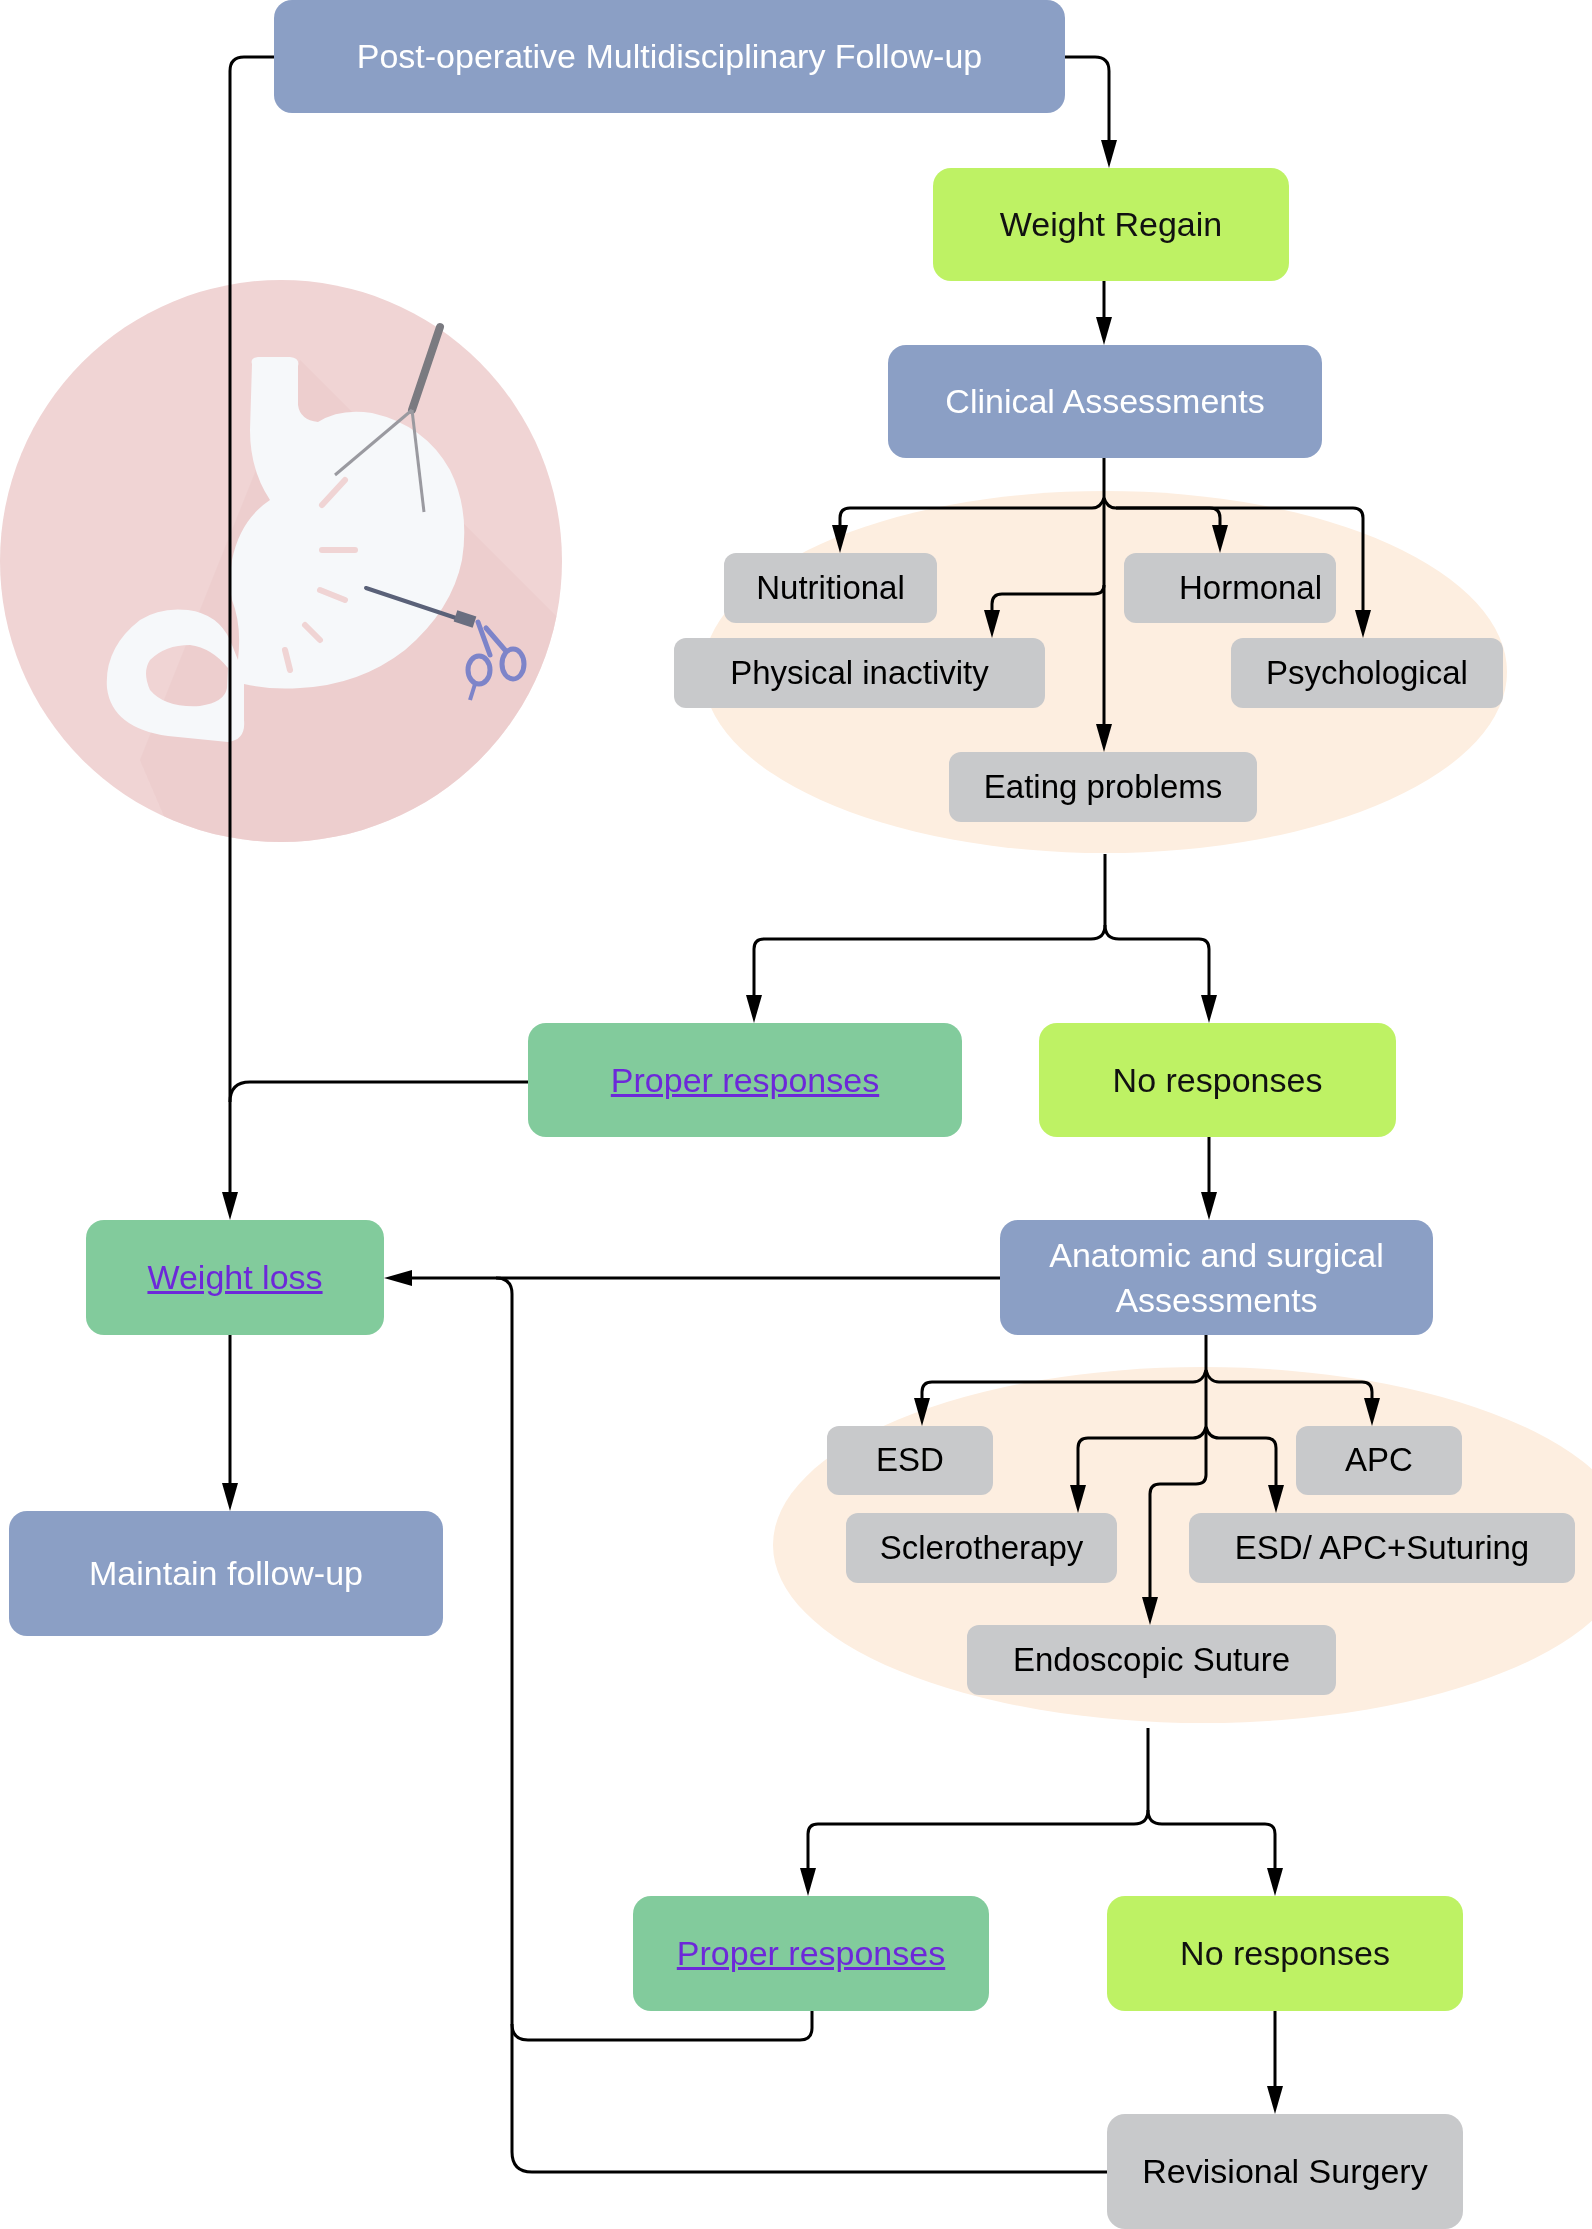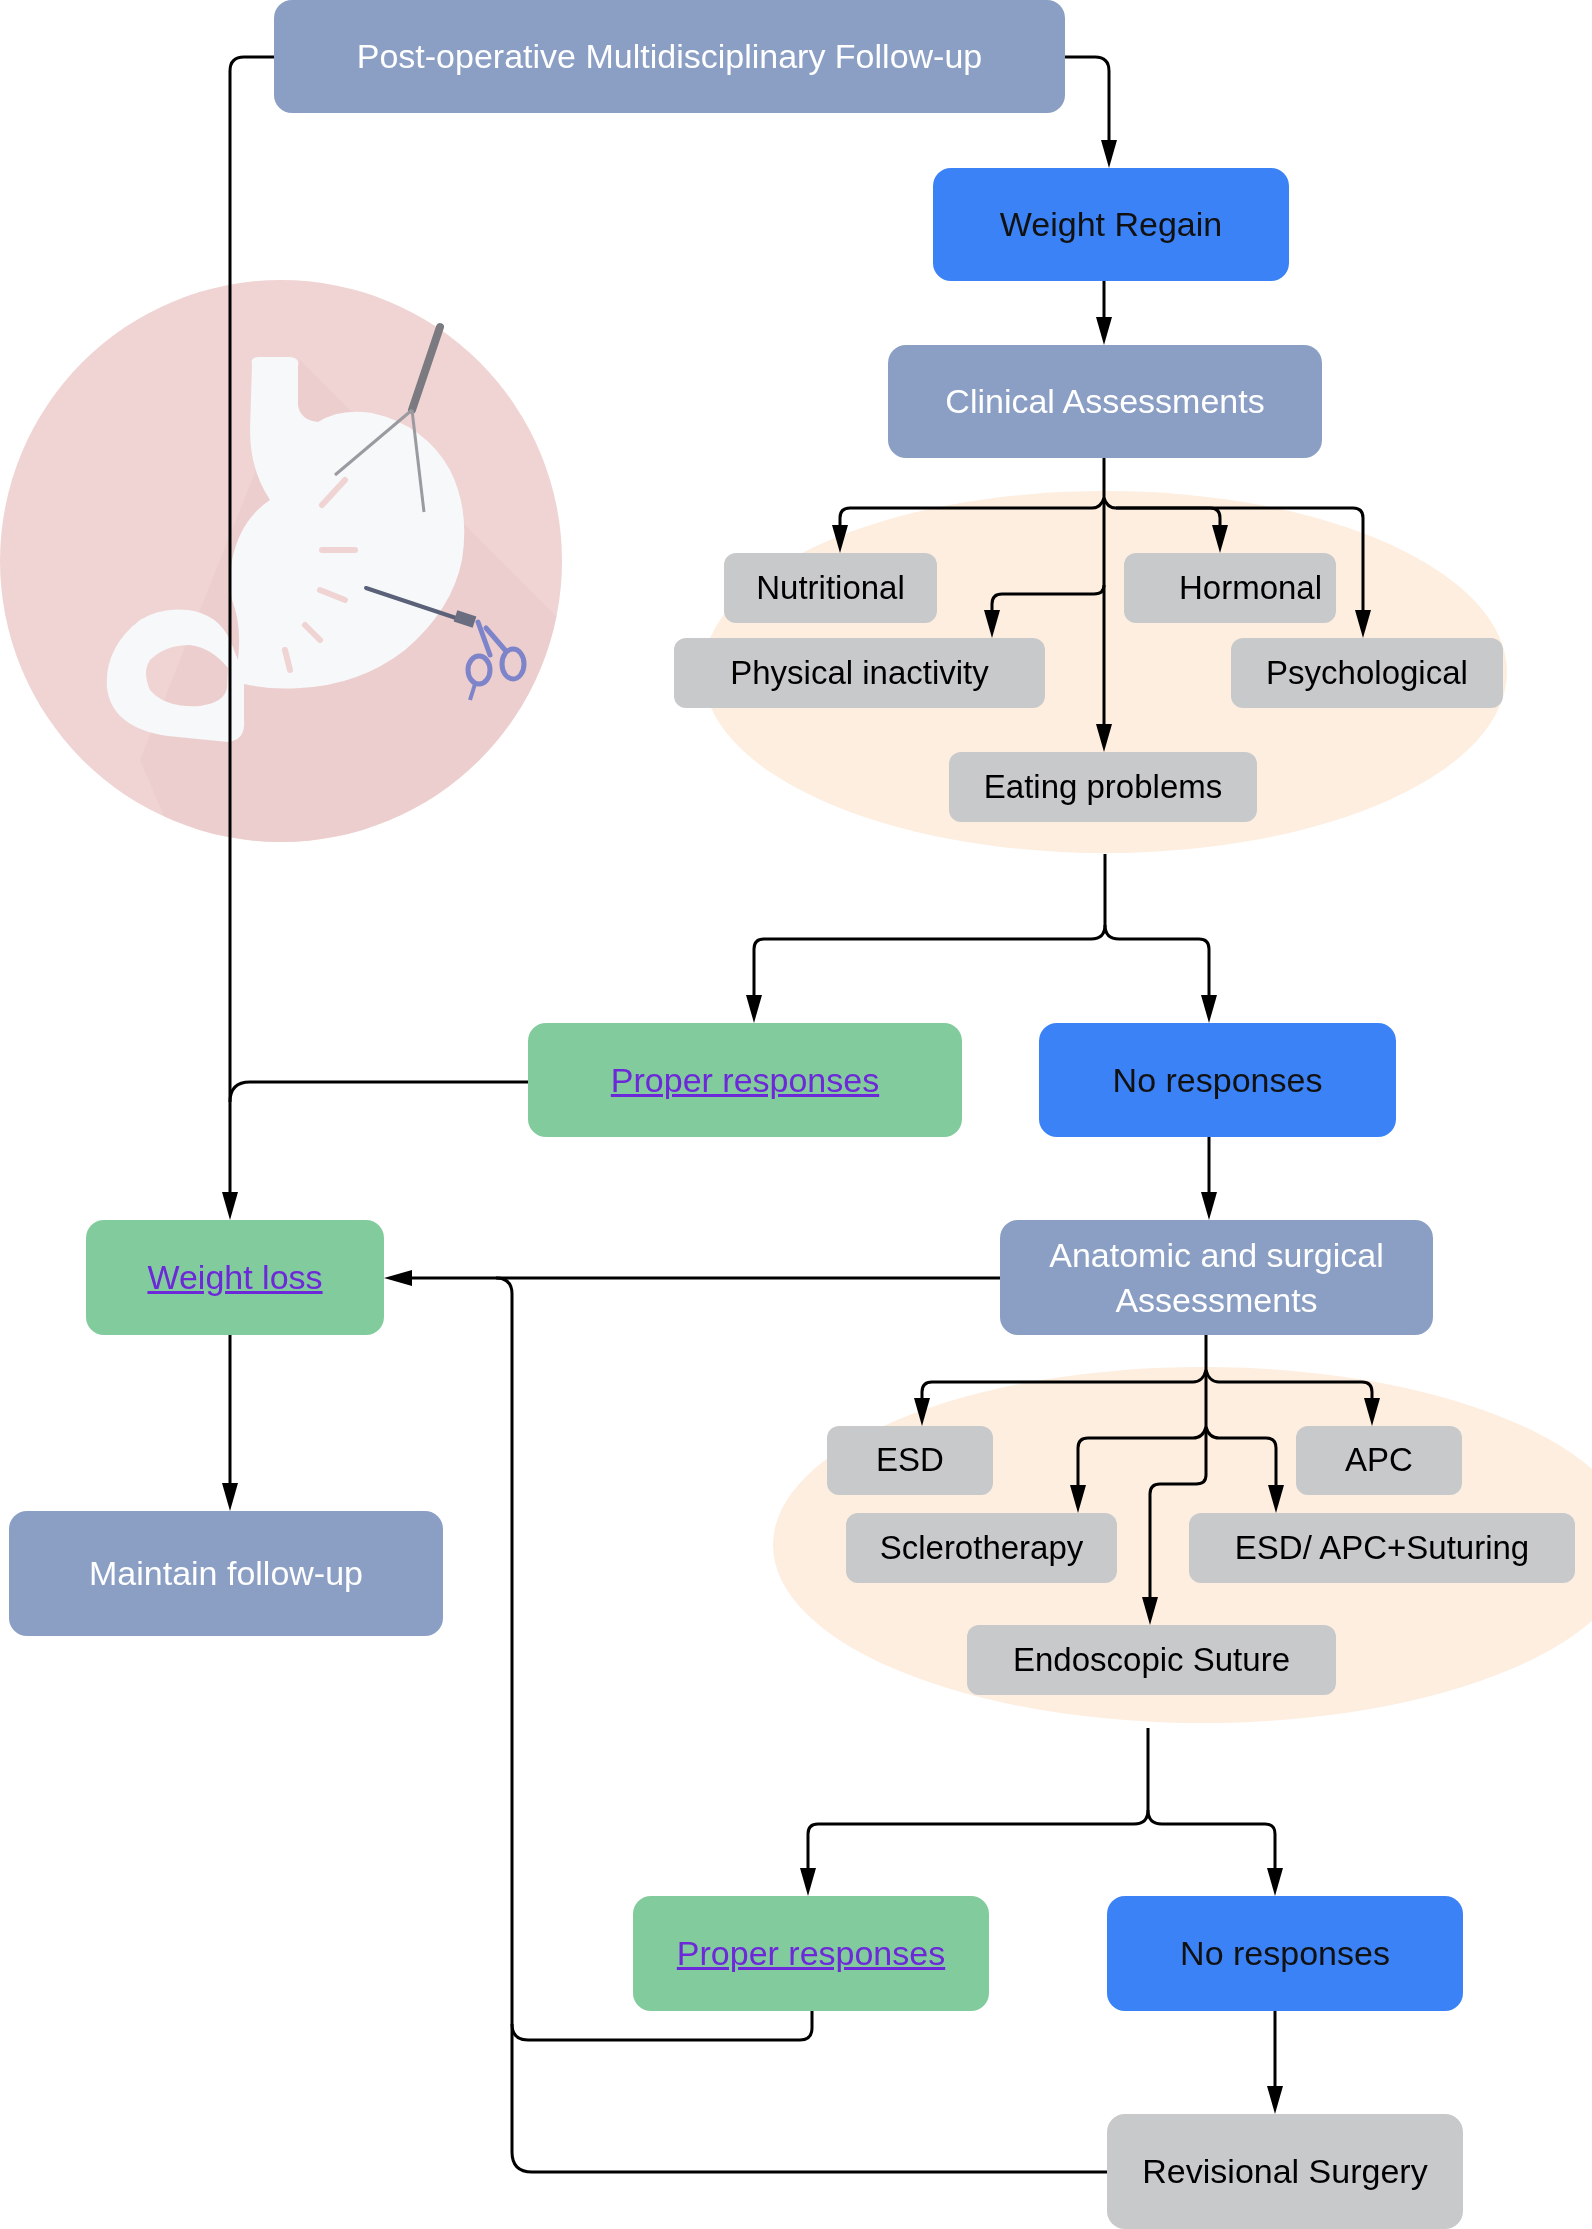--- a/index.html
+++ b/index.html
@@ -3,21 +3,21 @@
   <meta charset="utf-8">
   <style>
     html, body { margin: 0; padding: 0; background: #ffffff; }
     body { width: 1592px; height: 2229px; position: relative; overflow: hidden;
            font-family: "Liberation Sans", "DejaVu Sans", sans-serif; }
     #canvas { position: absolute; left: 0; top: 0; width: 1592px; height: 2229px; }
     .node { position: absolute; display: flex; align-items: center; justify-content: center;
             text-align: center; border-radius: 18px; box-sizing: border-box; line-height: 1.3; }
     .node span { display: block; }
     .blue { background: #8b9fc5; color: #ffffff; }
-    .salmon { background: #3b82f6; color: #111111; }
+    .salmon { background: #bef264; color: #111111; }
     .green { background: #82cb9c; color: #6d28d9; text-decoration: underline; }
     .grey { background: #c8c9cb; color: #000000; border-radius: 12px; }
     .big { font-size: 34px; }
     .small { font-size: 33px; }
   </style>
 </head>
 <body>
 
 <svg id="canvas" width="1592" height="2229" viewBox="0 0 1592 2229" xmlns="http://www.w3.org/2000/svg">
   <defs>

